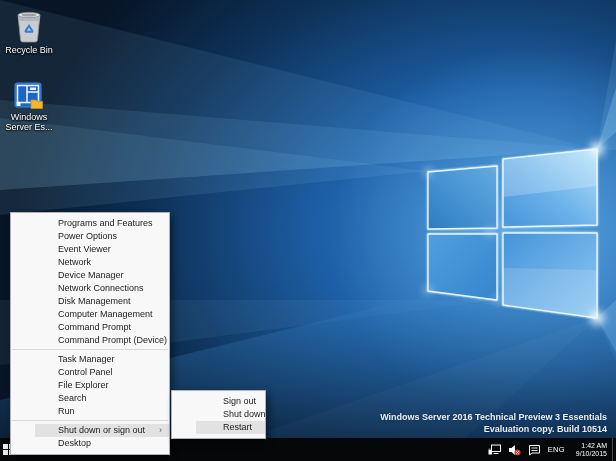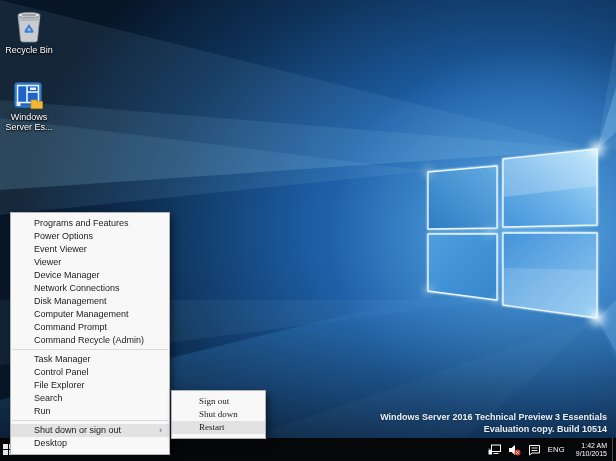--- a/index.html
+++ b/index.html
@@ -54,22 +54,22 @@
   .tray .showdesk{width:4px;height:23px;border-left:1px solid #4a4a4a;}
 
   
   .menu{
     position:absolute;background:#f8f8f8;border:1px solid #b2b2b2;
     box-shadow:3px 3px 7px rgba(0,0,0,.45);
     font-size:9px;color:#1b1b1b;padding:4px 0;z-index:10;
   }
   #winx-menu{left:10px;top:212px;width:160px;}
   #shutdown-submenu{left:171px;top:390px;width:95px;z-index:11;}
-  .mi{height:13px;line-height:13px;padding-left:23px;position:relative;white-space:nowrap;}
-  #shutdown-submenu .mi{padding-left:27px;font-family:Liberation Serif, serif;}
+  .mi{height:13px;line-height:13px;padding-left:23px;position:relative;white-space:nowrap;margin-left:24px;}
+  #shutdown-submenu .mi{padding-left:27px;}
   .mi.hl{background:#e2e2e2;}
   .mi .arrow{position:absolute;right:7px;top:0;color:#555;font-size:9px;}
   .sep{height:1px;background:#d9d9d9;margin:2px 1px 3px 1px;}
 </style>
 </head>
 <body>
 
 <div class="screen">
 
   <svg class="wallpaper" viewBox="0 0 616 461" preserveAspectRatio="none">
@@ -240,27 +240,27 @@
       </span>
       <span class="showdesk"></span>
     </div>
   </div>
 
   <div class="menu" id="winx-menu">
     <div class="items">
         <div class="mi">Programs and Features</div>
         <div class="mi">Power Options</div>
         <div class="mi">Event Viewer</div>
-        <div class="mi">Viewer</div>
+        <div class="mi">Network</div>
         <div class="mi">Device Manager</div>
         <div class="mi">Network Connections</div>
         <div class="mi">Disk Management</div>
         <div class="mi">Computer Management</div>
         <div class="mi">Command Prompt</div>
-        <div class="mi">Command Recycle (Admin)</div>
+        <div class="mi">Command Prompt (Device)</div>
         <div class="sep"></div>
         <div class="mi">Task Manager</div>
         <div class="mi">Control Panel</div>
         <div class="mi">File Explorer</div>
         <div class="mi">Search</div>
         <div class="mi">Run</div>
         <div class="sep"></div>
         <div class="mi hl">Shut down or sign out<span class="arrow">›</span></div>
         <div class="mi">Desktop</div>
       </div>

